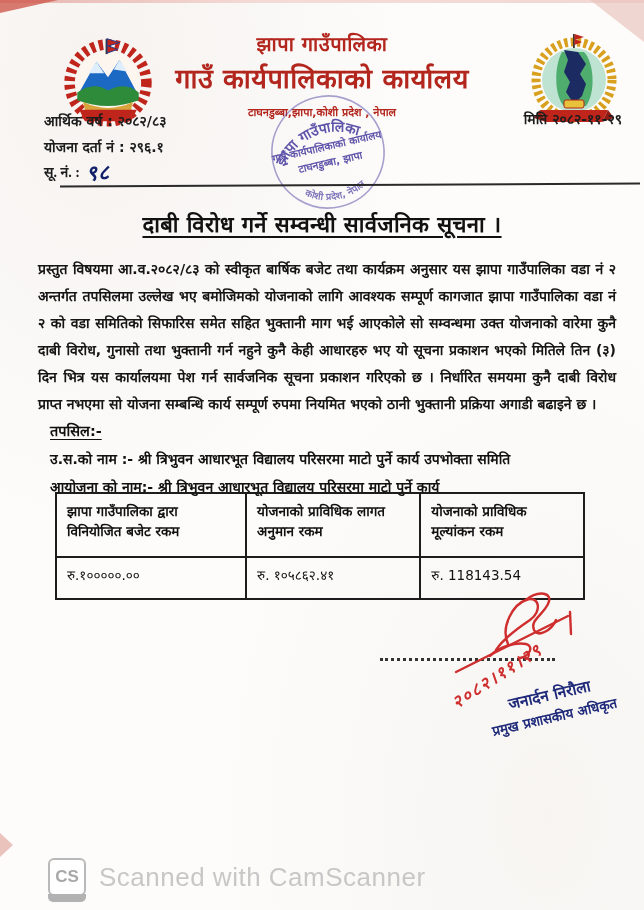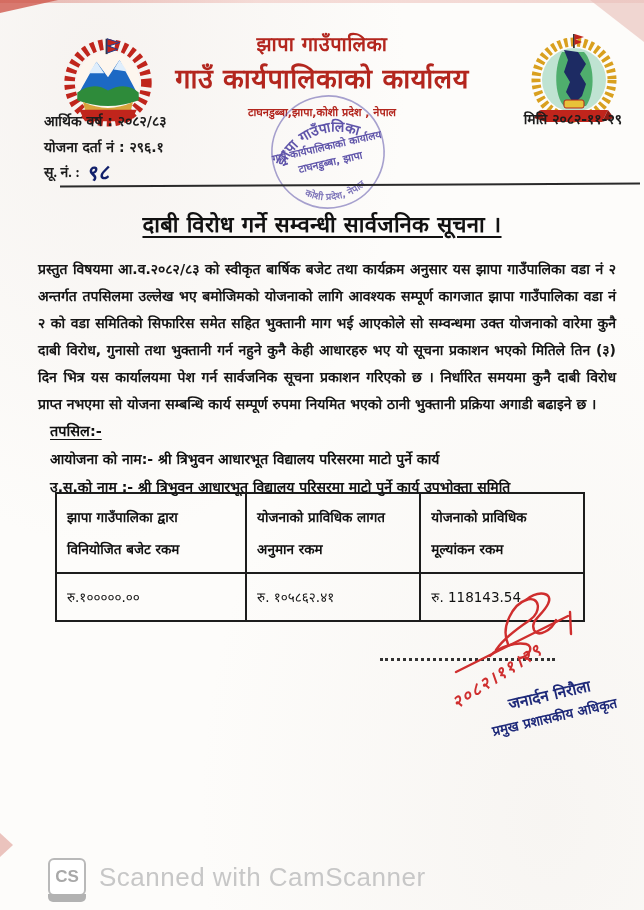--- a/index.html
+++ b/index.html
@@ -59,21 +59,21 @@
   .tapasil{position:absolute;left:50px;top:420px;font-size:14.5px;color:#111;}
   .tapasil-heading{font-weight:700;text-decoration:underline;text-underline-offset:3px;}
   .tapasil-line{font-weight:700;margin-top:9px;font-size:14px;}
 
   table.amounts{
     position:absolute;left:55px;top:492px;width:530px;
     border-collapse:collapse;table-layout:fixed;
   }
   table.amounts th,table.amounts td{
     border:2px solid #1d1d1d;color:#111;text-align:left;vertical-align:top;
-    padding:7px 10px;font-size:13.5px;line-height:32px;
+    padding:7px 10px;font-size:13.5px;line-height:20px;
   }
   table.amounts th{font-weight:700;height:48px;}
   table.amounts td{font-weight:400;height:26px;margin-left:24px;}
   .col1{width:36%;}.col2{width:33%;}.col3{width:31%;}
 
   
   .sig-area{position:absolute;left:380px;top:596px;width:260px;height:160px;}
   .sig-dots{position:absolute;left:0;top:62px;width:175px;border-top:3px dotted #333;}
   .sig-svg{position:absolute;left:50px;top:-10px;width:190px;height:110px;}
   .sig-date{
@@ -173,22 +173,22 @@
   </div>
 
   <div class="rule"></div>
 
   <div class="notice-heading">दाबी विरोध गर्ने सम्वन्धी सार्वजनिक सूचना ।</div>
 
   <div class="body-text">प्रस्तुत विषयमा आ.व.२०८२/८३ को स्वीकृत बार्षिक बजेट तथा कार्यक्रम अनुसार यस झापा गाउँपालिका वडा नं २ अन्तर्गत तपसिलमा उल्लेख भए बमोजिमको योजनाको लागि आवश्यक सम्पूर्ण कागजात झापा गाउँपालिका वडा नं २ को वडा समितिको सिफारिस समेत सहित भुक्तानी माग भई आएकोले सो सम्वन्धमा उक्त योजनाको वारेमा कुनै दाबी विरोध, गुनासो तथा भुक्तानी गर्न नहुने कुनै केही आधारहरु भए यो सूचना प्रकाशन भएको मितिले तिन (३) दिन भित्र यस कार्यालयमा पेश गर्न सार्वजनिक सूचना प्रकाशन गरिएको छ । निर्धारित समयमा कुनै दाबी विरोध प्राप्त नभएमा सो योजना सम्बन्धि कार्य सम्पूर्ण रुपमा नियमित भएको ठानी भुक्तानी प्रक्रिया अगाडी बढाइने छ ।</div>
 
   <div class="tapasil">
     <div class="tapasil-heading">तपसिल:-</div>
+    <div class="tapasil-line">उ.स.को नाम :- श्री त्रिभुवन आधारभूत विद्यालय परिसरमा माटो पुर्ने कार्य उपभोक्ता समिति</div>
     <div class="tapasil-line">आयोजना को नाम:- श्री त्रिभुवन आधारभूत विद्यालय परिसरमा माटो पुर्ने कार्य</div>
-    <div class="tapasil-line">उ.स.को नाम :- श्री त्रिभुवन आधारभूत विद्यालय परिसरमा माटो पुर्ने कार्य उपभोक्ता समिति</div>
   </div>
 
   <table class="amounts">
     <colgroup>
         <col class="col1">
         <col class="col2">
         <col class="col3">
       </colgroup>
     <tbody>
         <tr>

